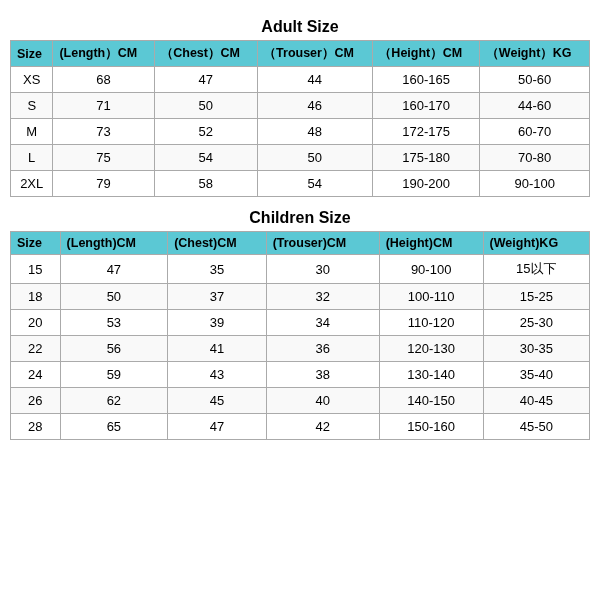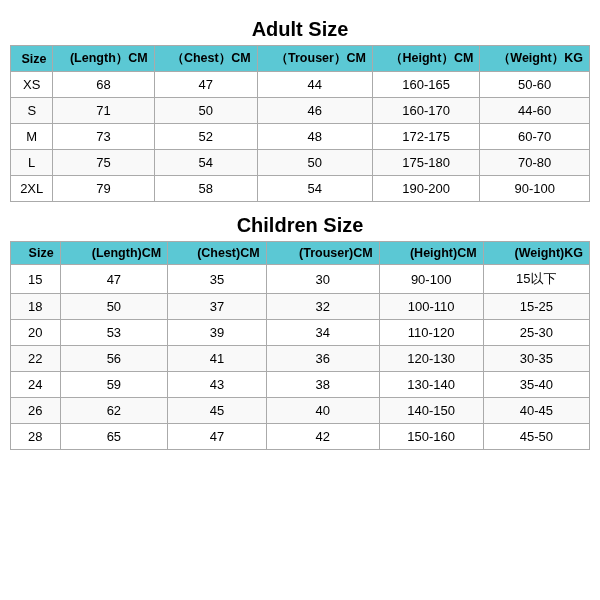--- a/index.html
+++ b/index.html
@@ -8,35 +8,35 @@
       height: 600px;
       background: #fff;
       font-family: Arial, sans-serif;
       font-size: 13px;
       display: flex;
       flex-direction: column;
       align-items: center;
       padding: 10px;
     }
     .section-title {
-      font-size: 20px;
+      font-size: 16px;
       font-weight: bold;
       text-align: center;
       margin: 8px 0 4px 0;
     }
     table {
       width: 580px;
       border-collapse: collapse;
       margin-bottom: 4px;
     }
     th {
       background: #5bc8d4;
       border: 1px solid #aaa;
       padding: 4px 6px;
-      text-align: right;
+      text-align: left;
       font-weight: bold;
       font-size: 12.5px;
     }
     td {
       border: 1px solid #aaa;
       padding: 5px 6px;
       text-align: center;
       font-size: 13px;
     }
     tr:nth-child(even) td {

